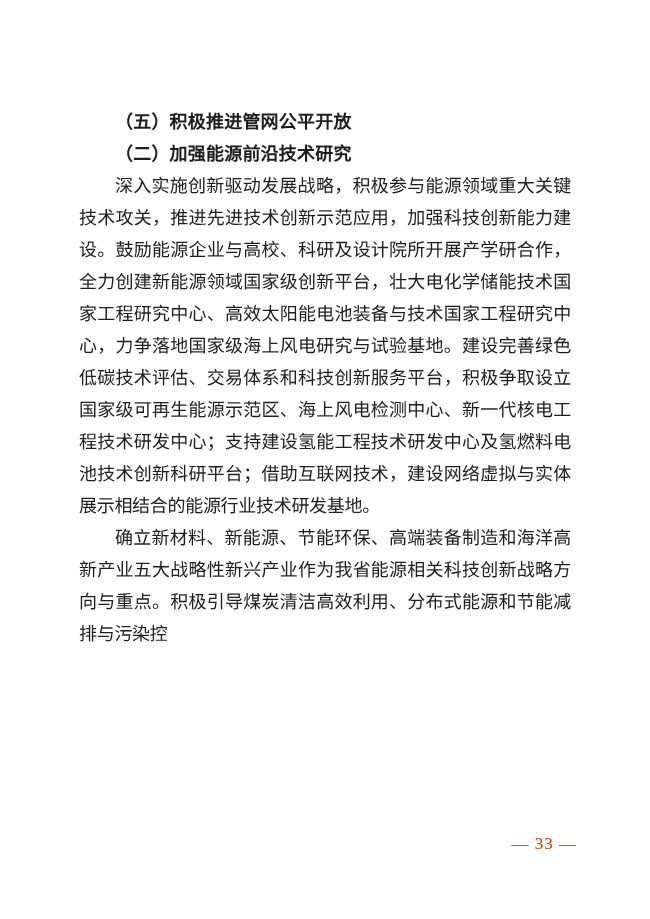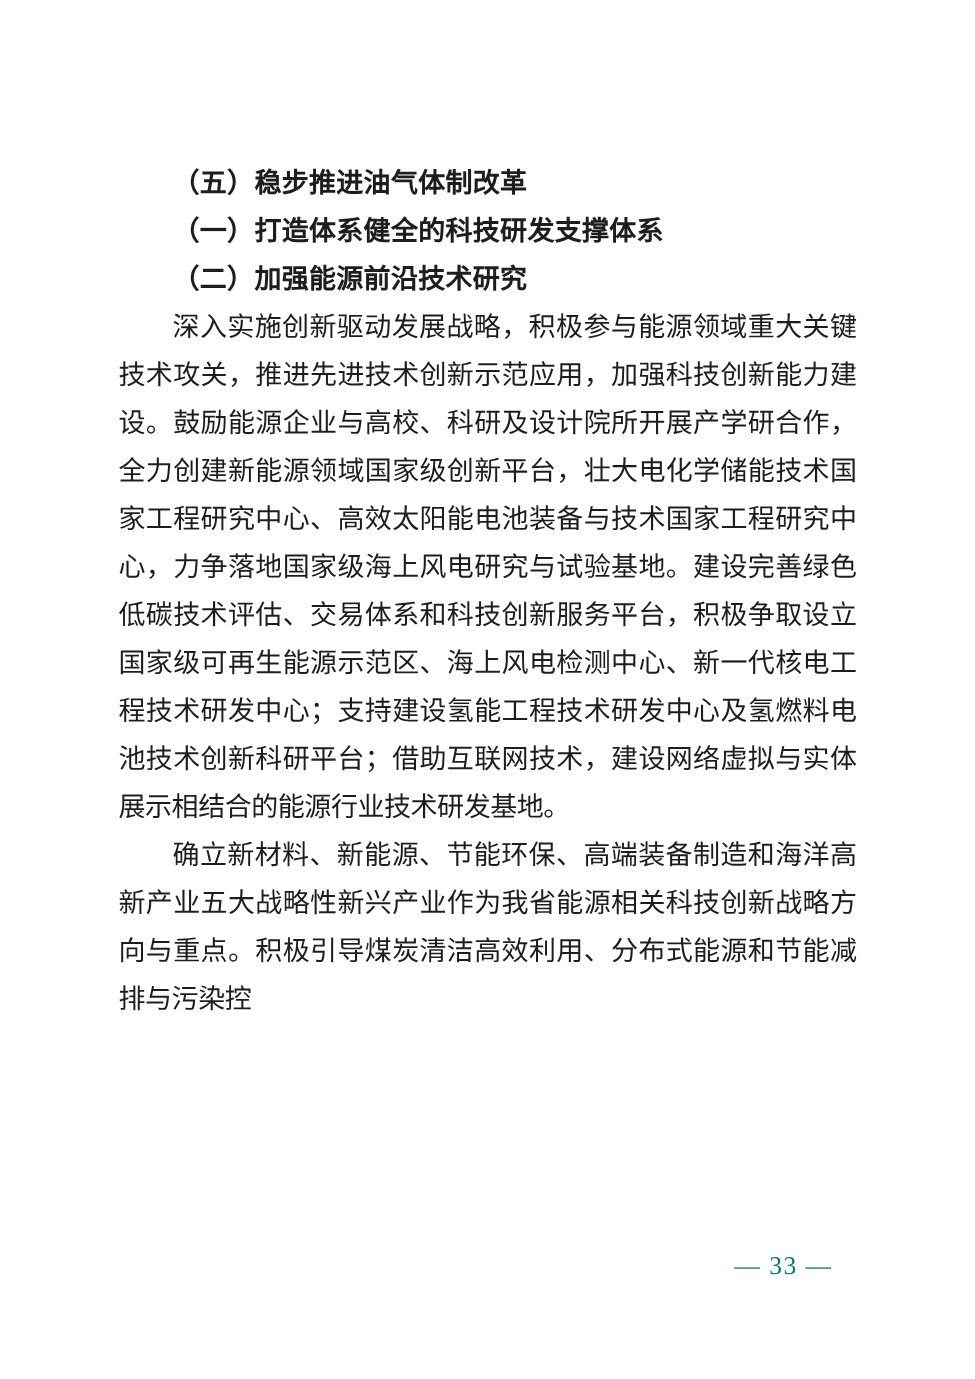--- a/index.html
+++ b/index.html
@@ -45,33 +45,32 @@
     text-align: left;
   }
   .block.h2 {
     font-weight: bold;
     letter-spacing: 0.2px;
     text-align: left;
   }
   .page-number {
     position: absolute;
     top: 834px;
-    right: 95px;
+    right: 73px;
     font-size: 17px;
     letter-spacing: 1px;
-    color: #0f766e;
+    color: #c2410c;
     white-space: nowrap;
     font-family: Liberation Serif, serif;
   }
 </style>
 </head>
 <body>
 
 <div class="page">
   <div class="doc-body" id="doc-body">
-      <div class="block h2">（五）稳步推进油气体制改革</div>
-      <div class="block h2">（一）打造体系健全的科技研发支撑体系</div>
+      <div class="block h2">（五）积极推进管网公平开放</div>
       <div class="block h2">（二）加强能源前沿技术研究</div>
       <div class="block para">深入实施创新驱动发展战略，积极参与能源领域重大关键技术攻关，推进先进技术创新示范应用，加强科技创新能力建设。鼓励能源企业与高校、科研及设计院所开展产学研合作，全力创建新能源领域国家级创新平台，壮大电化学储能技术国家工程研究中心、高效太阳能电池装备与技术国家工程研究中心，力争落地国家级海上风电研究与试验基地。建设完善绿色低碳技术评估、交易体系和科技创新服务平台，积极争取设立国家级可再生能源示范区、海上风电检测中心、新一代核电工程技术研发中心；支持建设氢能工程技术研发中心及氢燃料电池技术创新科研平台；借助互联网技术，建设网络虚拟与实体展示相结合的能源行业技术研发基地。</div>
       <div class="block para">确立新材料、新能源、节能环保、高端装备制造和海洋高新产业五大战略性新兴产业作为我省能源相关科技创新战略方向与重点。积极引导煤炭清洁高效利用、分布式能源和节能减排与污染控</div>
     </div>
   <div class="page-number">— 33 —</div>
 </div>
 
 </body></html>

